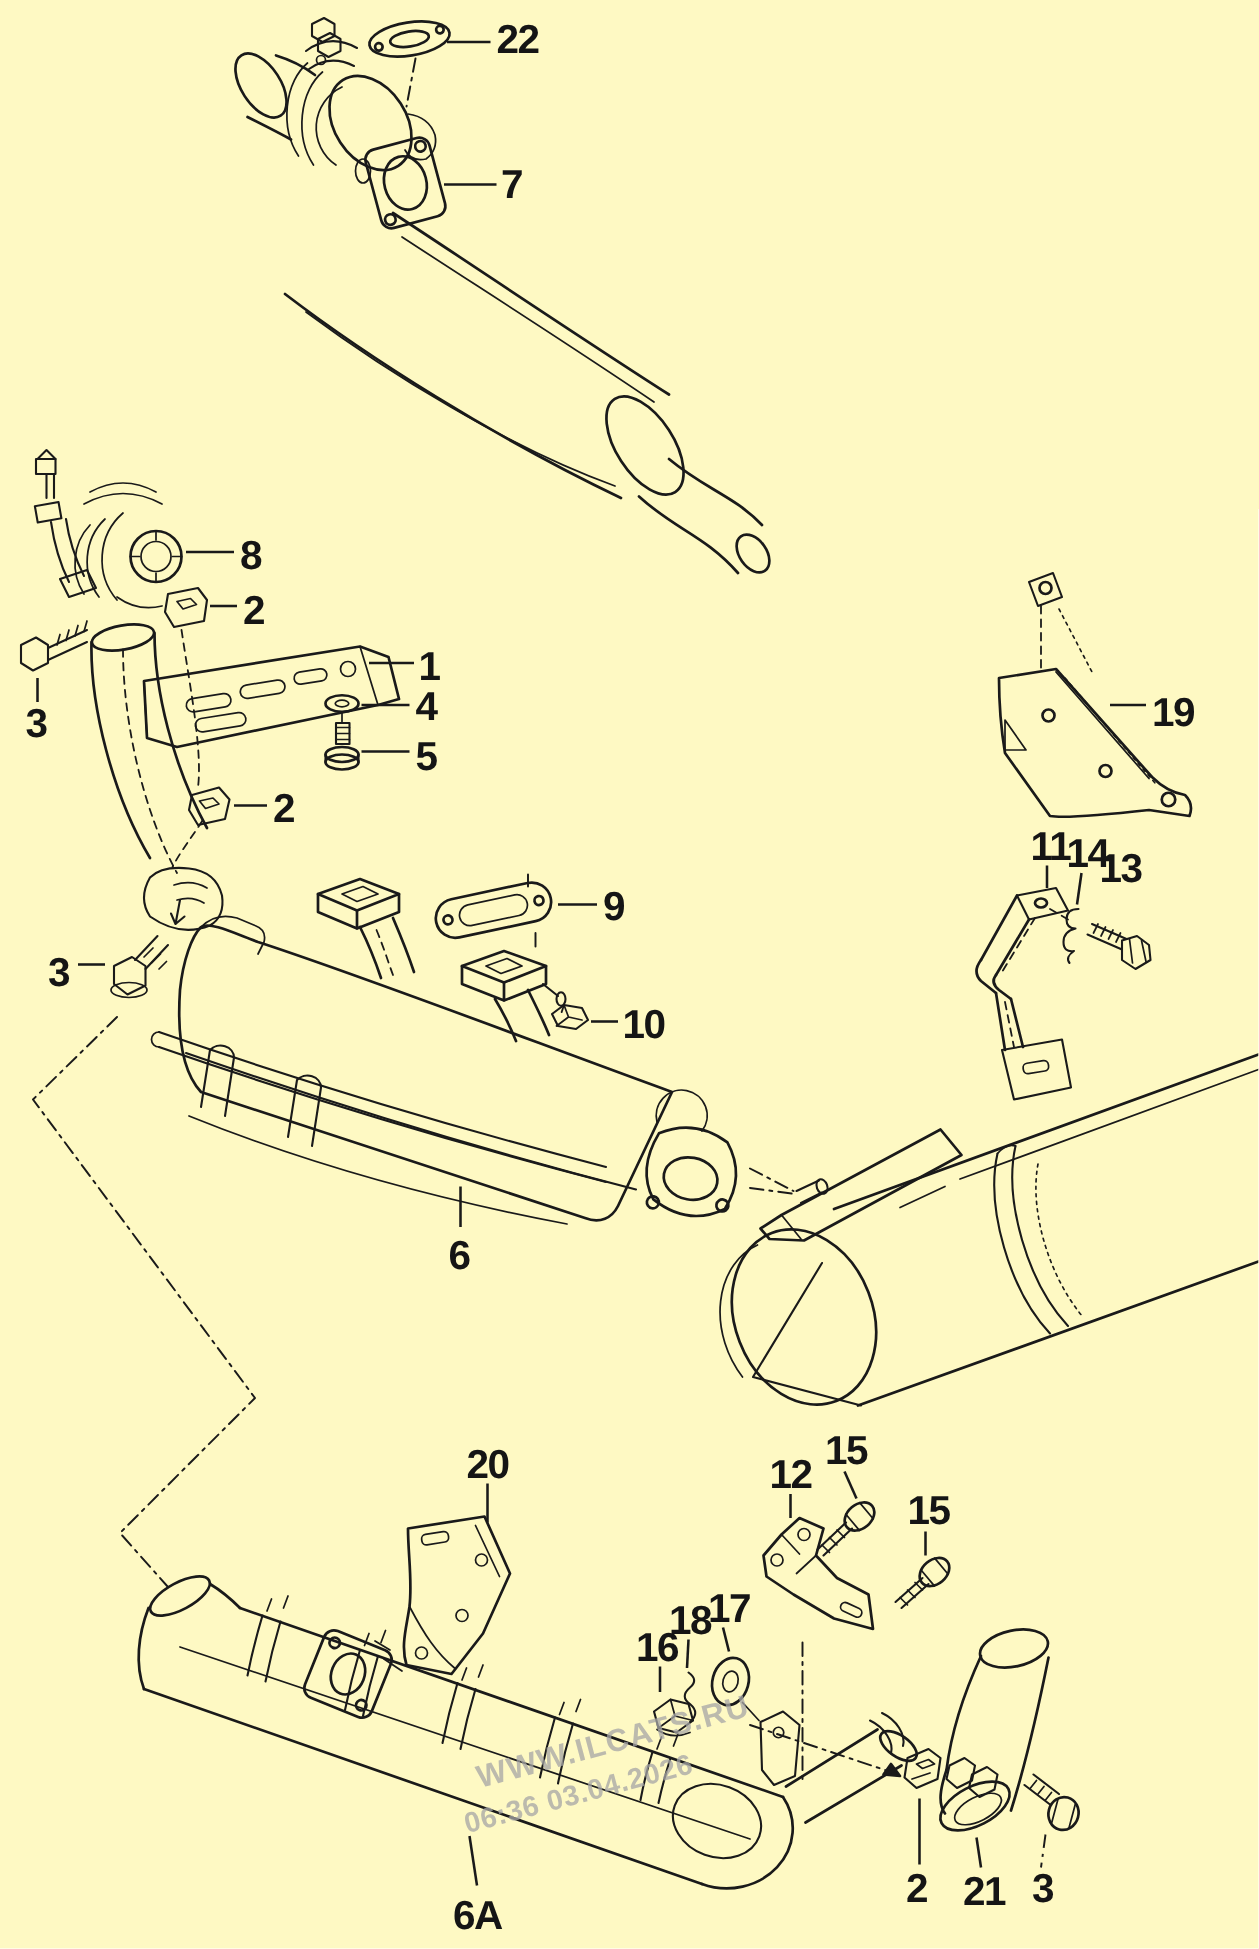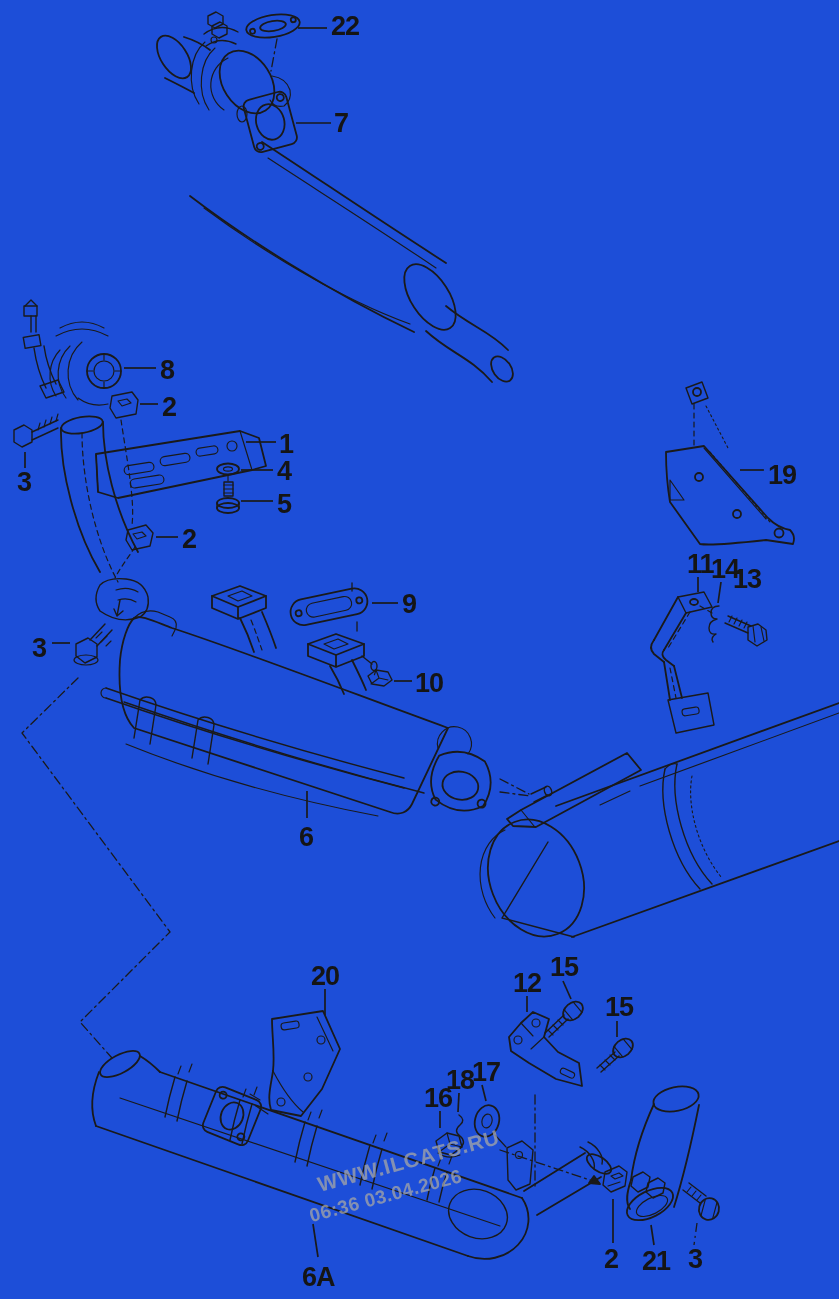--- a/index.html
+++ b/index.html
@@ -1,16 +1,16 @@
 <!DOCTYPE html>
 <html><head>
 <meta charset="utf-8">
 <style>
   html,body{margin:0;padding:0;background:#fff;}
-  .stage{position:relative;width:839px;height:1299px;background:#1d4ed8;overflow:hidden;}
+  .stage{position:relative;width:839px;height:1299px;background:#fef9c3;overflow:hidden;}
   svg{display:block;}
   .callout{font-family:"Liberation Sans",sans-serif;font-weight:700;font-size:27px;letter-spacing:-1px;fill:#151515;}
   .wm{font-family:"Liberation Sans",sans-serif;font-weight:700;opacity:.75;}
   .wm1{font-size:21px;letter-spacing:1px;}
   .wm2{font-size:19px;letter-spacing:.5px;}
   .art{stroke:#1a1a1a;fill:none;stroke-width:1.8;stroke-linecap:round;stroke-linejoin:round;}
   .thin{stroke-width:1.15;}
   .med{stroke-width:1.4;}
   .lead{stroke:#1a1a1a;stroke-width:1.7;fill:none;}
   .dashdot{stroke-dasharray:9 4 2 4;stroke-width:1.3;}

